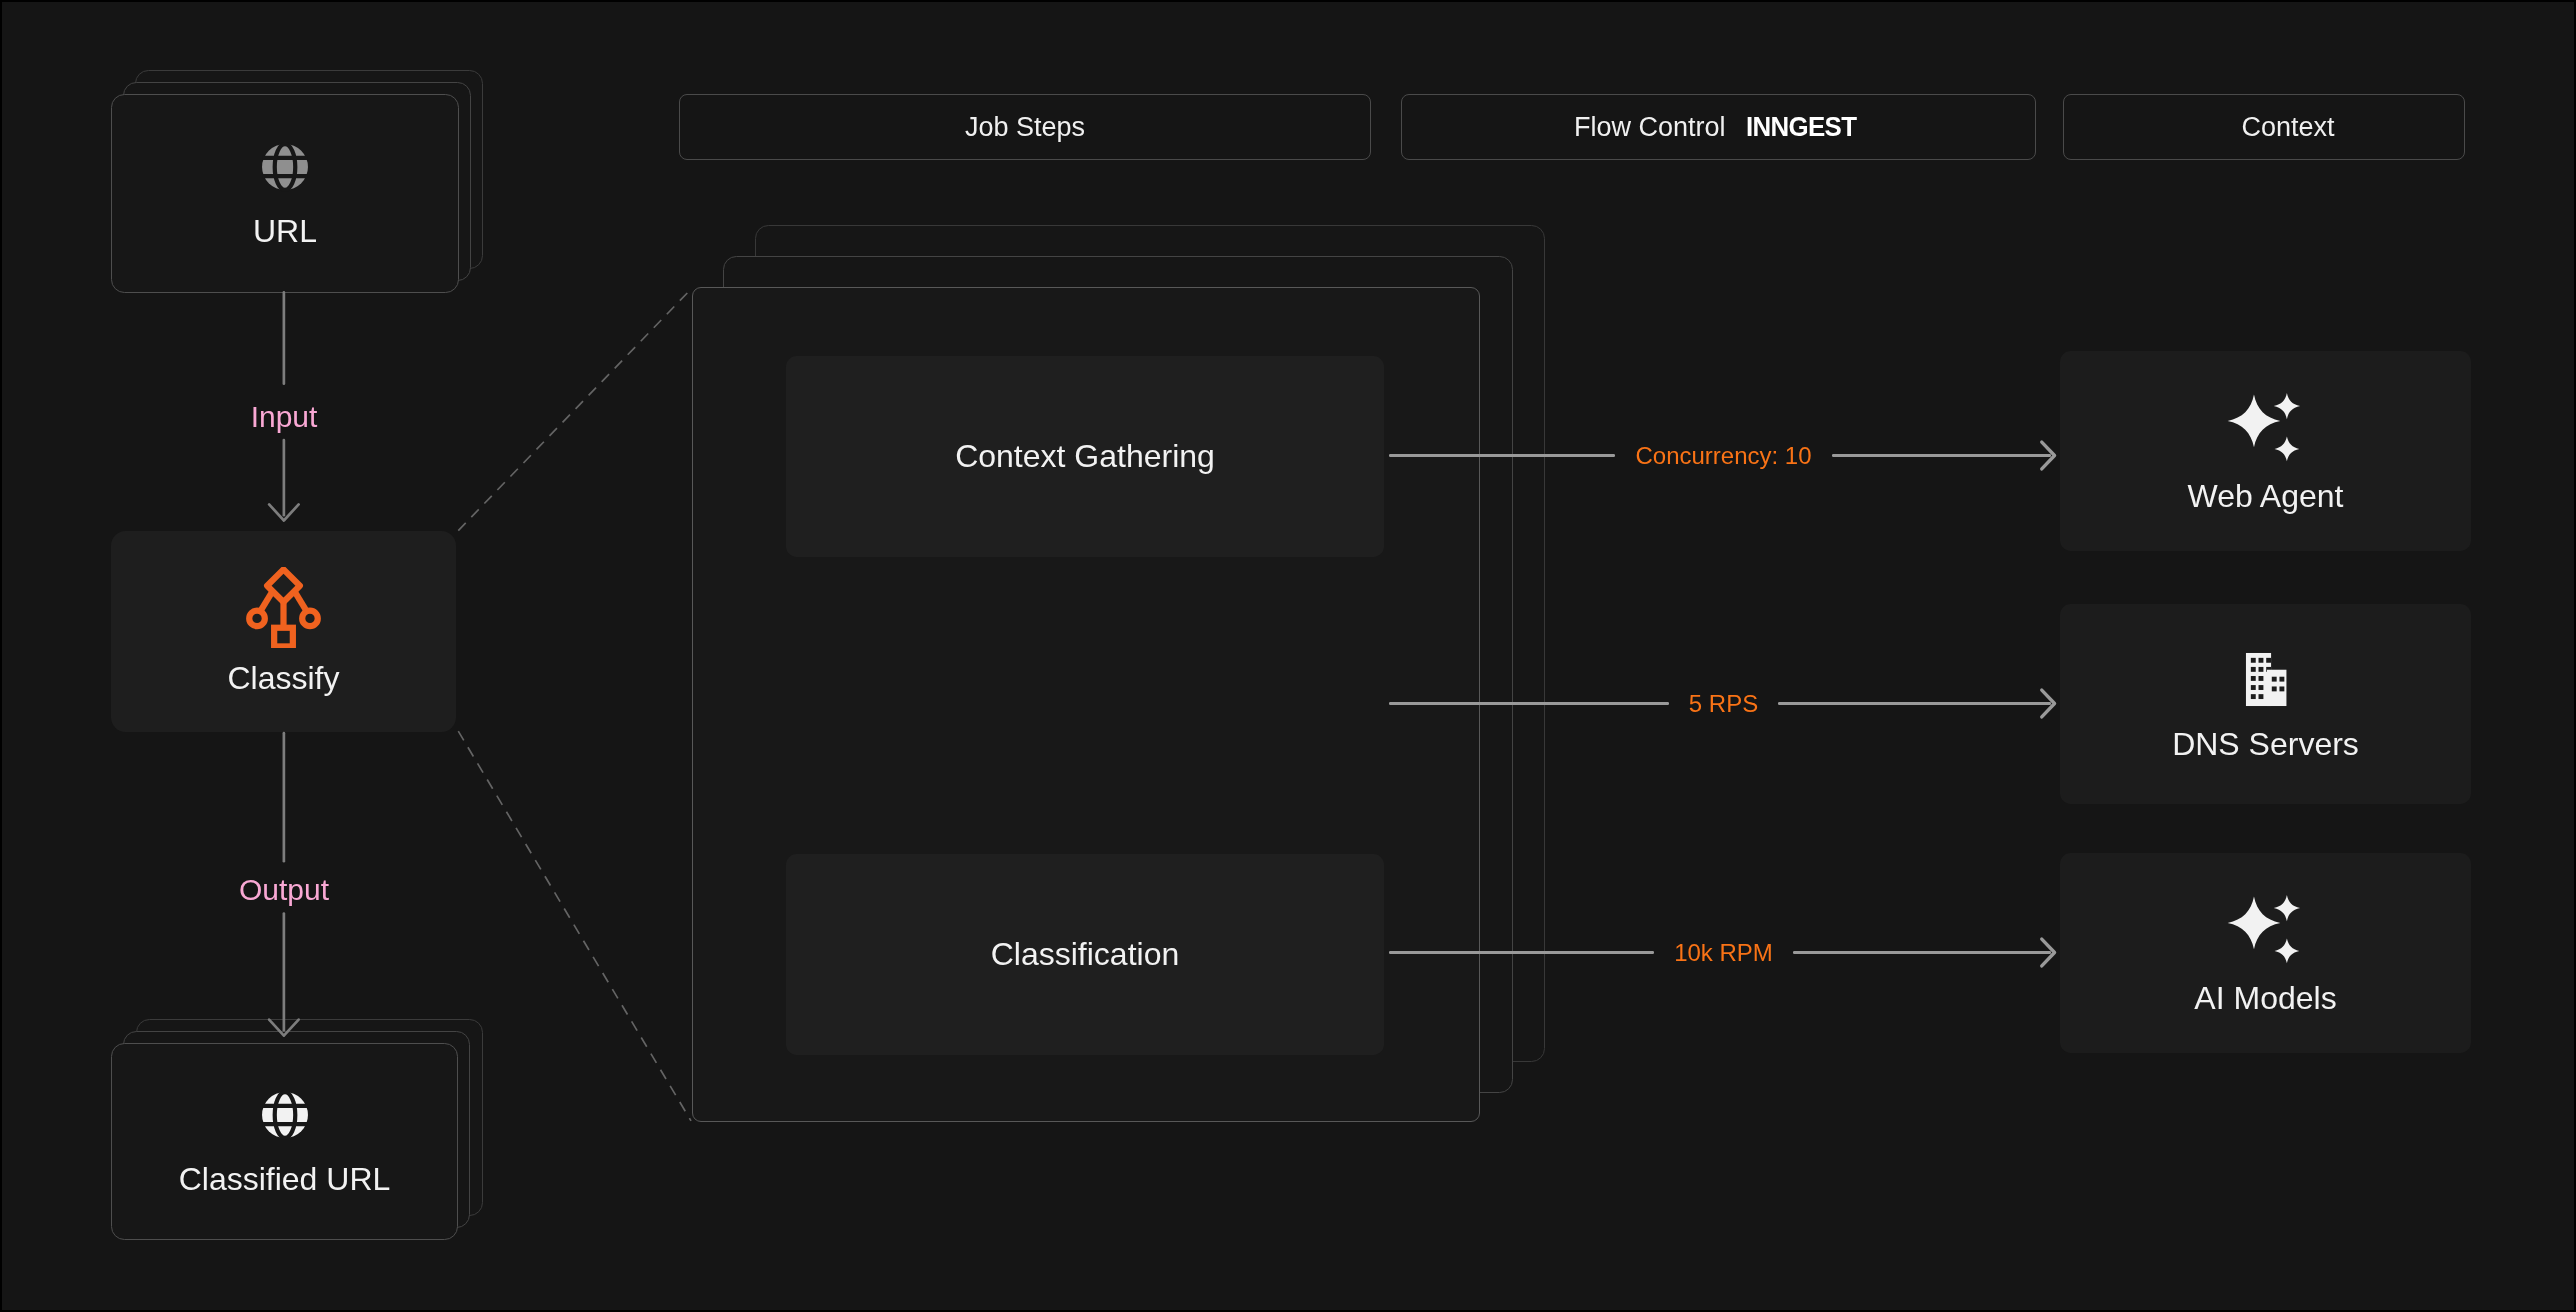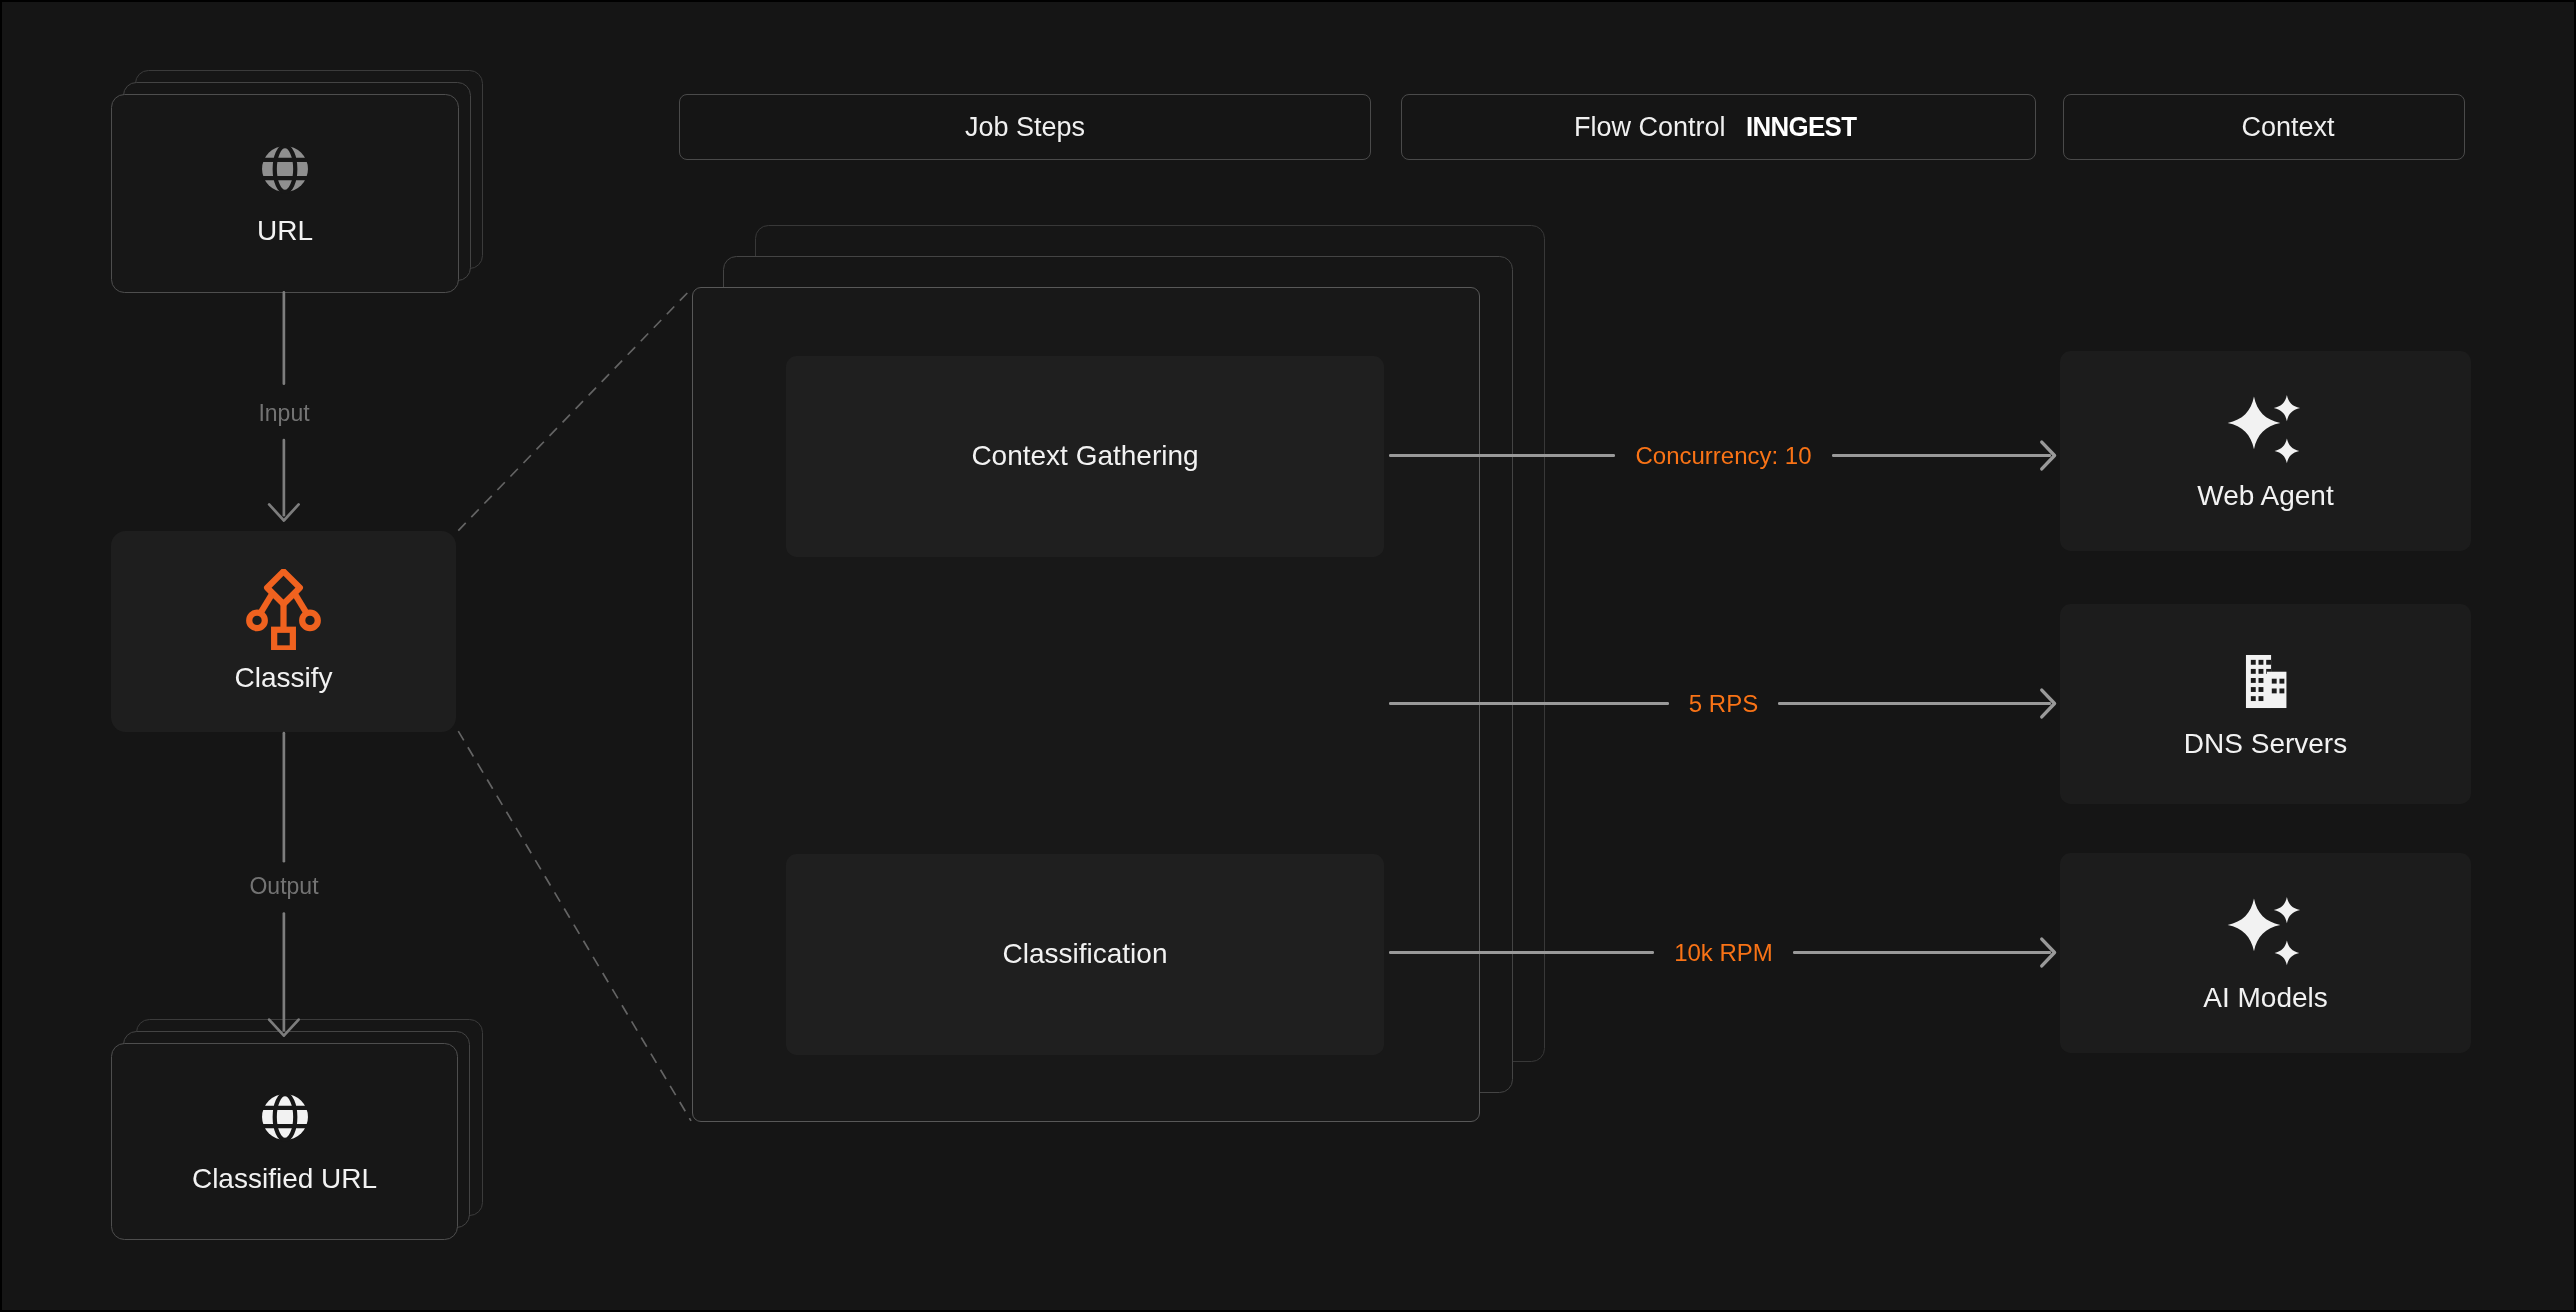--- a/index.html
+++ b/index.html
@@ -4,21 +4,21 @@
 <style>
   html,body{margin:0;padding:0;background:#000;}
   .canvas{position:relative;width:2576px;height:1312px;background:#151515;
           font-family:"Liberation Sans", sans-serif;color:#f2f2f2;overflow:hidden;
           box-shadow:inset 0 0 0 2px #000;text-align:right;}
 
   
   .card{position:absolute;border-radius:13.4px;background:#171717;border:1.3px solid #4e4e4e;
         display:flex;flex-direction:column;align-items:center;justify-content:center;gap:17.4px;}
   .stack-layer{position:absolute;border-radius:13.4px;background:#161616;}
-  .lbl{font-size:28px;line-height:1.1;color:#f2f2f2;white-space:nowrap;}
+  .lbl{font-size:32px;line-height:1.1;color:#f2f2f2;white-space:nowrap;}
 
   
   .hdr{position:absolute;top:94px;height:66px;border:1.3px solid #4a4a4a;border-radius:8px;
        background:transparent;display:flex;align-items:center;justify-content:center;gap:20px;
        box-sizing:border-box;}
   .hdr-label{font-size:27px;color:#f0f0f0;white-space:nowrap;}
   .hdr-logo{font-size:27.5px;font-weight:800;letter-spacing:-0.7px;color:#fff;white-space:nowrap;
             transform:scaleX(.94);transform-origin:left center;}
 
   
@@ -30,21 +30,21 @@
 
   
   .flow-arrow{position:absolute;left:1389px;width:669px;height:43px;display:flex;align-items:center;gap:20px;}
   .fa-line{flex:1;height:2.7px;background:#999;border-radius:1.3px;}
   .fa-right{flex:1;position:relative;height:43px;}
   .fa-right .fa-line{position:absolute;left:0;right:6.7px;top:20px;height:2.7px;}
   .fa-chev{position:absolute;right:0;top:4px;}
   .fa-label{font-size:24px;color:#f97316;white-space:nowrap;}
 
   
-  .v-label{position:absolute;transform:translateX(-50%);font-size:23px;color:#737373;white-space:nowrap;}
+  .v-label{position:absolute;transform:translateX(-50%);font-size:30px;color:#f9a8d4;white-space:nowrap;}
 
   svg{display:block;}
   .overlay{position:absolute;left:0;top:0;pointer-events:none;}
 </style>
 </head>
 <body>
 
 <div class="canvas">
 
   <div class="hdr" style="left:679px;width:692px;">

